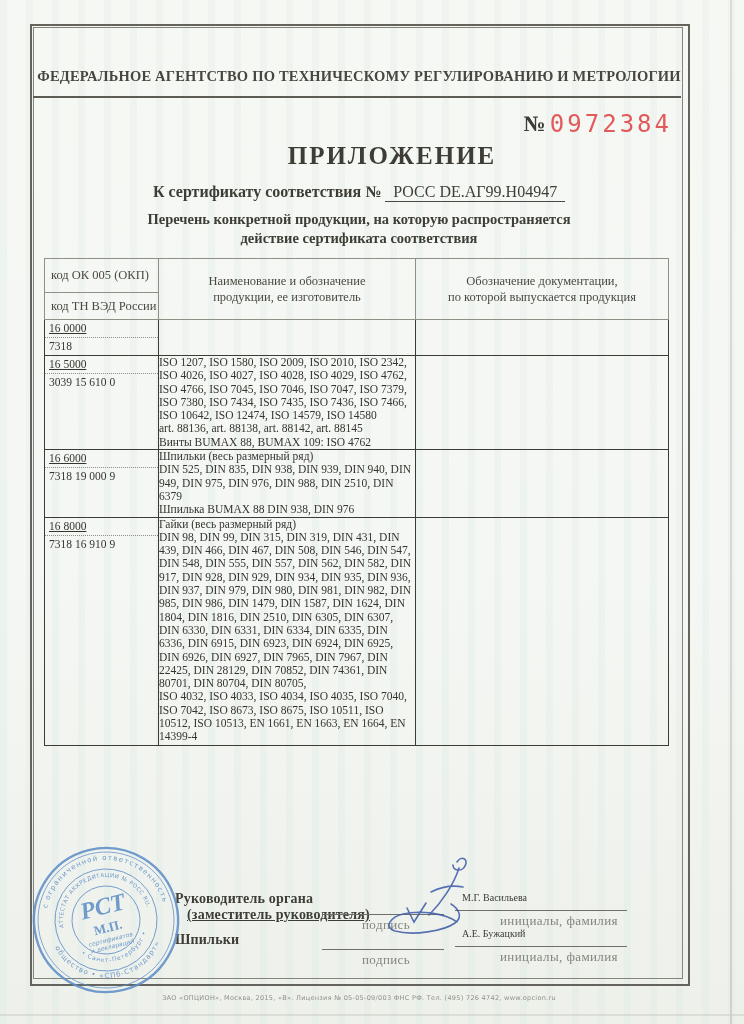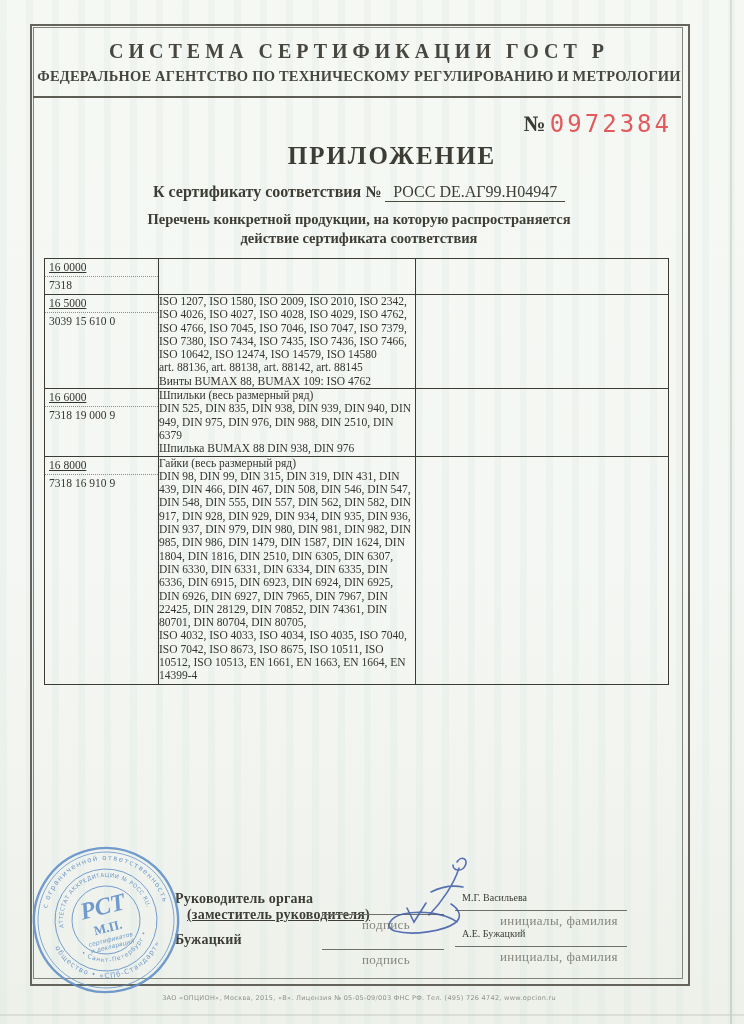--- a/index.html
+++ b/index.html
@@ -58,21 +58,20 @@
   .print-footer{top:994px;font-family:"DejaVu Sans",sans-serif;font-size:6.5px;color:#8e908a;letter-spacing:.3px;}
 </style>
 </head>
 <body>
 
 <div class="page">
 
   <div class="frame"></div>
   <div class="frame-inner"></div>
 
-  <div class="abs ctr system-title">СИСТЕМА СЕРТИФИКАЦИИ ГОСТ Р</div>
   <div class="abs ctr agency-title">ФЕДЕРАЛЬНОЕ АГЕНТСТВО ПО ТЕХНИЧЕСКОМУ РЕГУЛИРОВАНИЮ И МЕТРОЛОГИИ</div>
   <div class="abs masthead-divider"></div>
 
   <div class="blank-number">
     <span class="number-sign">№</span>
     <span class="number-digits">0972384</span>
   </div>
 
   <div class="abs ctr appendix-title">ПРИЛОЖЕНИЕ</div>
 
@@ -84,20 +83,36 @@
   <div class="abs ctr purpose1">Перечень конкретной продукции,  на которую распространяется</div>
   <div class="abs ctr purpose2">действие сертификата соответствия</div>
 
   <table class="products">
     <colgroup>
         <col class="col-codes">
         <col class="col-prod">
         <col class="col-docs">
       </colgroup>
     <tbody>
+        <tr class="hdr">
+      <td>
+        <div class="hdr-codes">
+          <div class="top">код ОК 005 (ОКП)</div>
+          <div class="bot">код ТН ВЭД России</div>
+        </div>
+      </td>
+      <td>
+        <div class="hdr-center">Наименование и обозначение
+продукции, ее изготовитель</div>
+      </td>
+      <td>
+        <div class="hdr-center">Обозначение документации,
+по которой выпускается продукция</div>
+      </td>
+    </tr>
     <tr class="data">
       <td class="codes-cell r1">
         <div class="okp">16 0000</div>
         <div class="tnved">7318</div>
       </td>
       <td class="prod-cell r1"></td>
       <td class="r1"></td>
     </tr>
     <tr class="data">
       <td class="codes-cell r2">
@@ -133,21 +148,21 @@
     </table>
 
   <div class="sig-label" style="left:175px;top:891px;">Руководитель органа</div>
   <div class="sig-label u" style="left:175px;top:907px;padding-left:12px;">(заместитель руководителя)</div>
   <div class="sig-line" style="left:322px;top:914px;width:122px;"></div>
   <div class="sig-caption" style="left:362px;top:917px;">подпись</div>
   <div class="sig-name" style="left:462px;top:892px;">М.Г. Васильева</div>
   <div class="sig-line" style="left:455px;top:910px;width:172px;"></div>
   <div class="sig-caption" style="left:500px;top:913px;">инициалы, фамилия</div>
 
-  <div class="sig-label" style="left:175px;top:932px;">Бужацкий</div>
+  <div class="sig-label" style="left:175px;top:932px;">Шпильки</div>
   <div class="sig-line" style="left:322px;top:949px;width:122px;"></div>
   <div class="sig-caption" style="left:362px;top:952px;">подпись</div>
   <div class="sig-name" style="left:462px;top:928px;">А.Е. Бужацкий</div>
   <div class="sig-line" style="left:455px;top:946px;width:172px;"></div>
   <div class="sig-caption" style="left:500px;top:949px;">инициалы, фамилия</div>
 
   <svg class="stamp" viewBox="0 0 160 160">
     <g fill="none" stroke="#5f8fc8">
       <circle cx="80" cy="80" r="72" stroke-width="2.4"></circle>
       <circle cx="80" cy="80" r="68" stroke-width="0.8"></circle>

